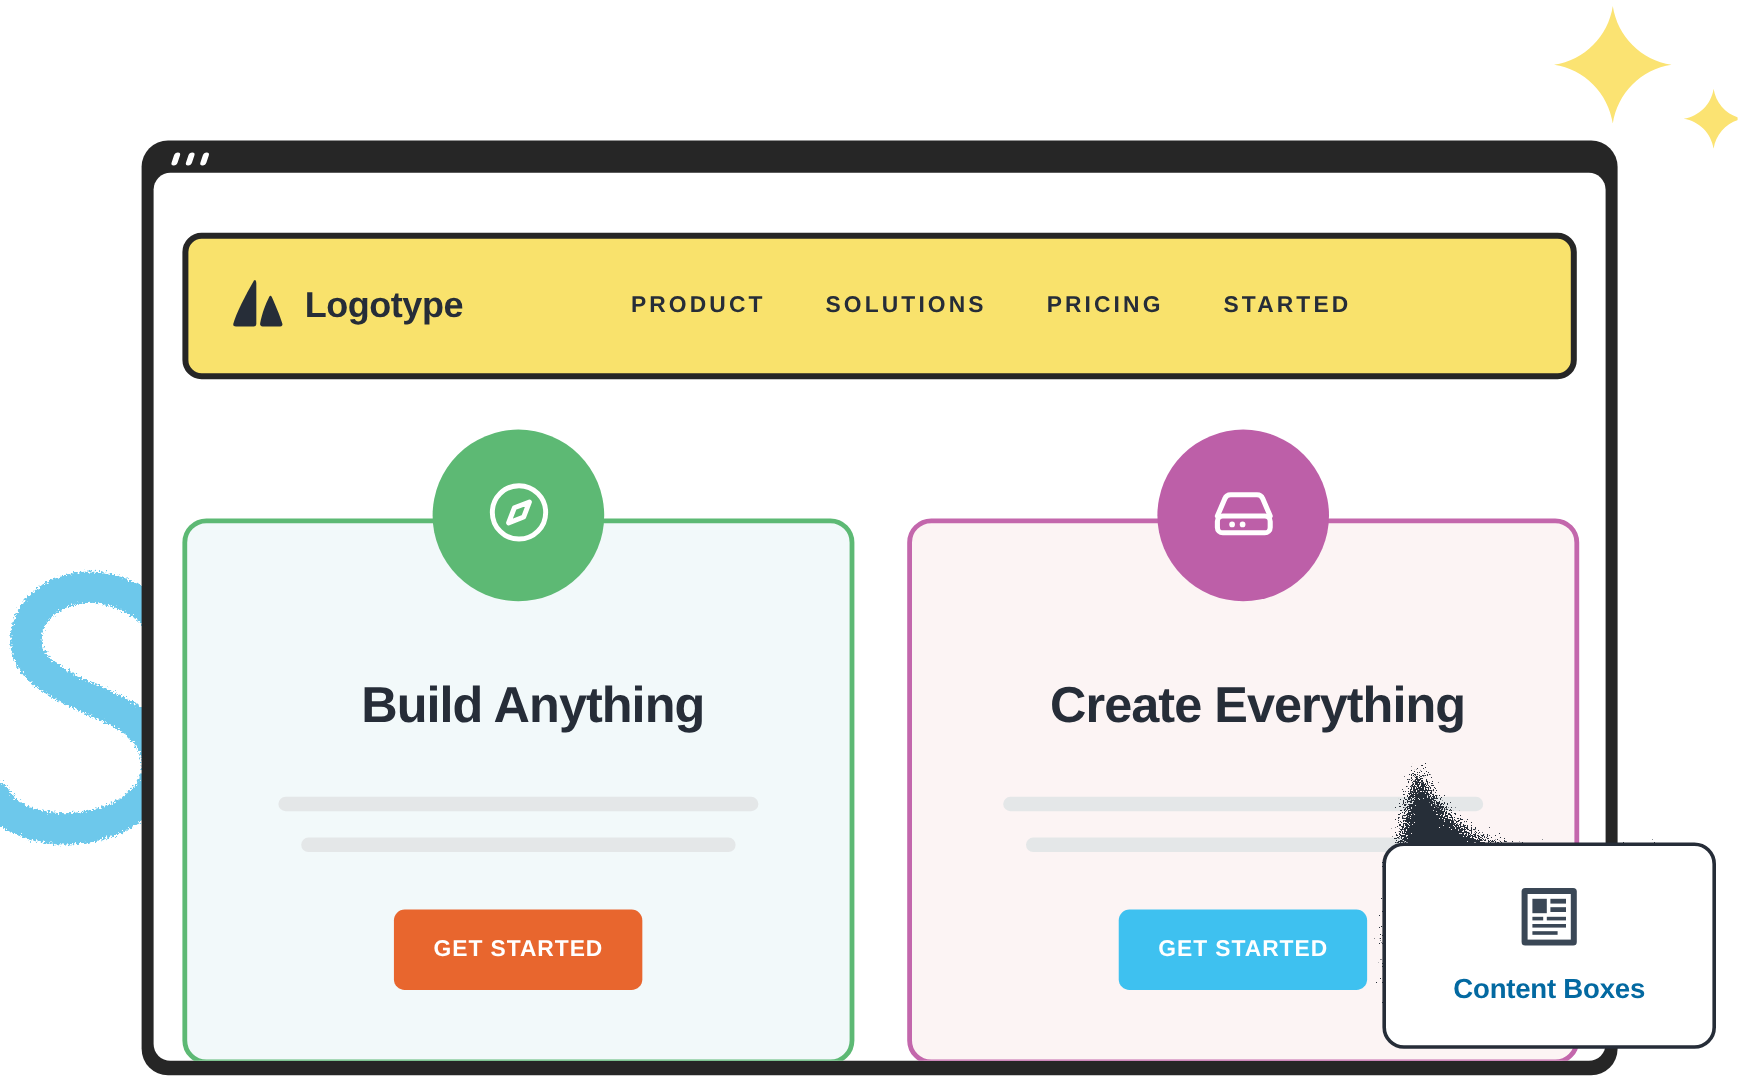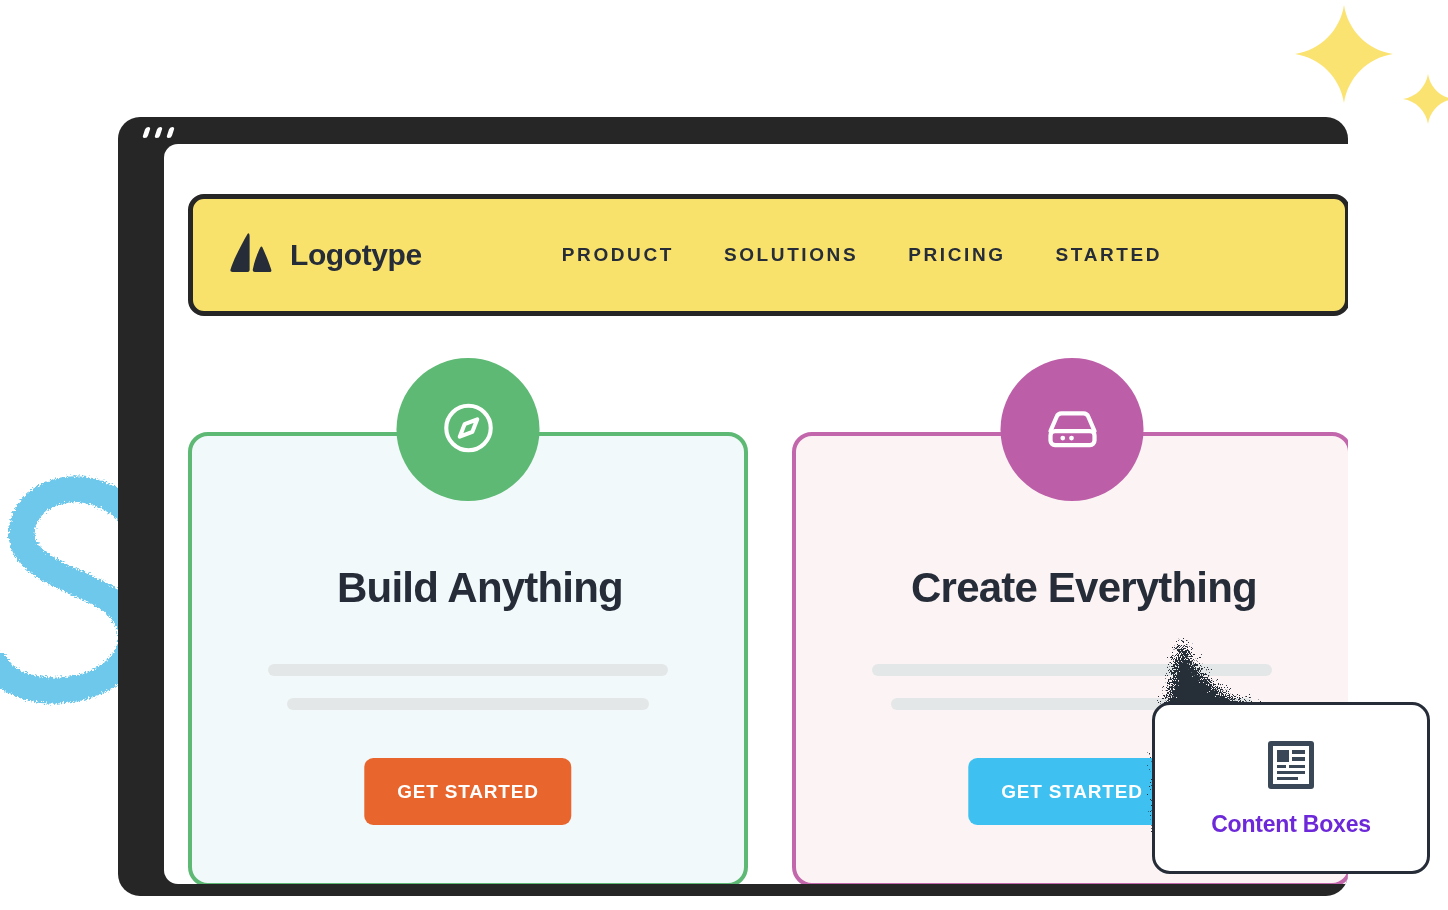--- a/index.html
+++ b/index.html
@@ -57,21 +57,20 @@
   }
   .viewport {
     position: absolute;
     left: 10px;
     top: 27px;
     width: 1210px;
     height: 740px;
     background: #ffffff;
     border-radius: 14px 14px 14px 14px;
     overflow: hidden;
-    margin-left: 36px;
   }
 
   
   .navbar {
     position: absolute;
     left: 24px;
     top: 50px;
     width: 1162px;
     height: 122px;
     background: #F9E26C;
@@ -208,21 +207,21 @@
     border: 3px solid #262D38;
     display: flex;
     flex-direction: column;
     align-items: center;
     justify-content: center;
     gap: 16px;
   }
   .callout-label {
     font-size: 23px;
     font-weight: bold;
-    color: #6d28d9;
+    color: #0369a1;
     letter-spacing: -0.2px;
   }
 </style>
 </head>
 <body>
 
 <div id="stage">
 
   <div class="sparkle" style="left:1295px; top:5px;">
     <svg width="98" height="98" viewBox="0 0 100 100">

